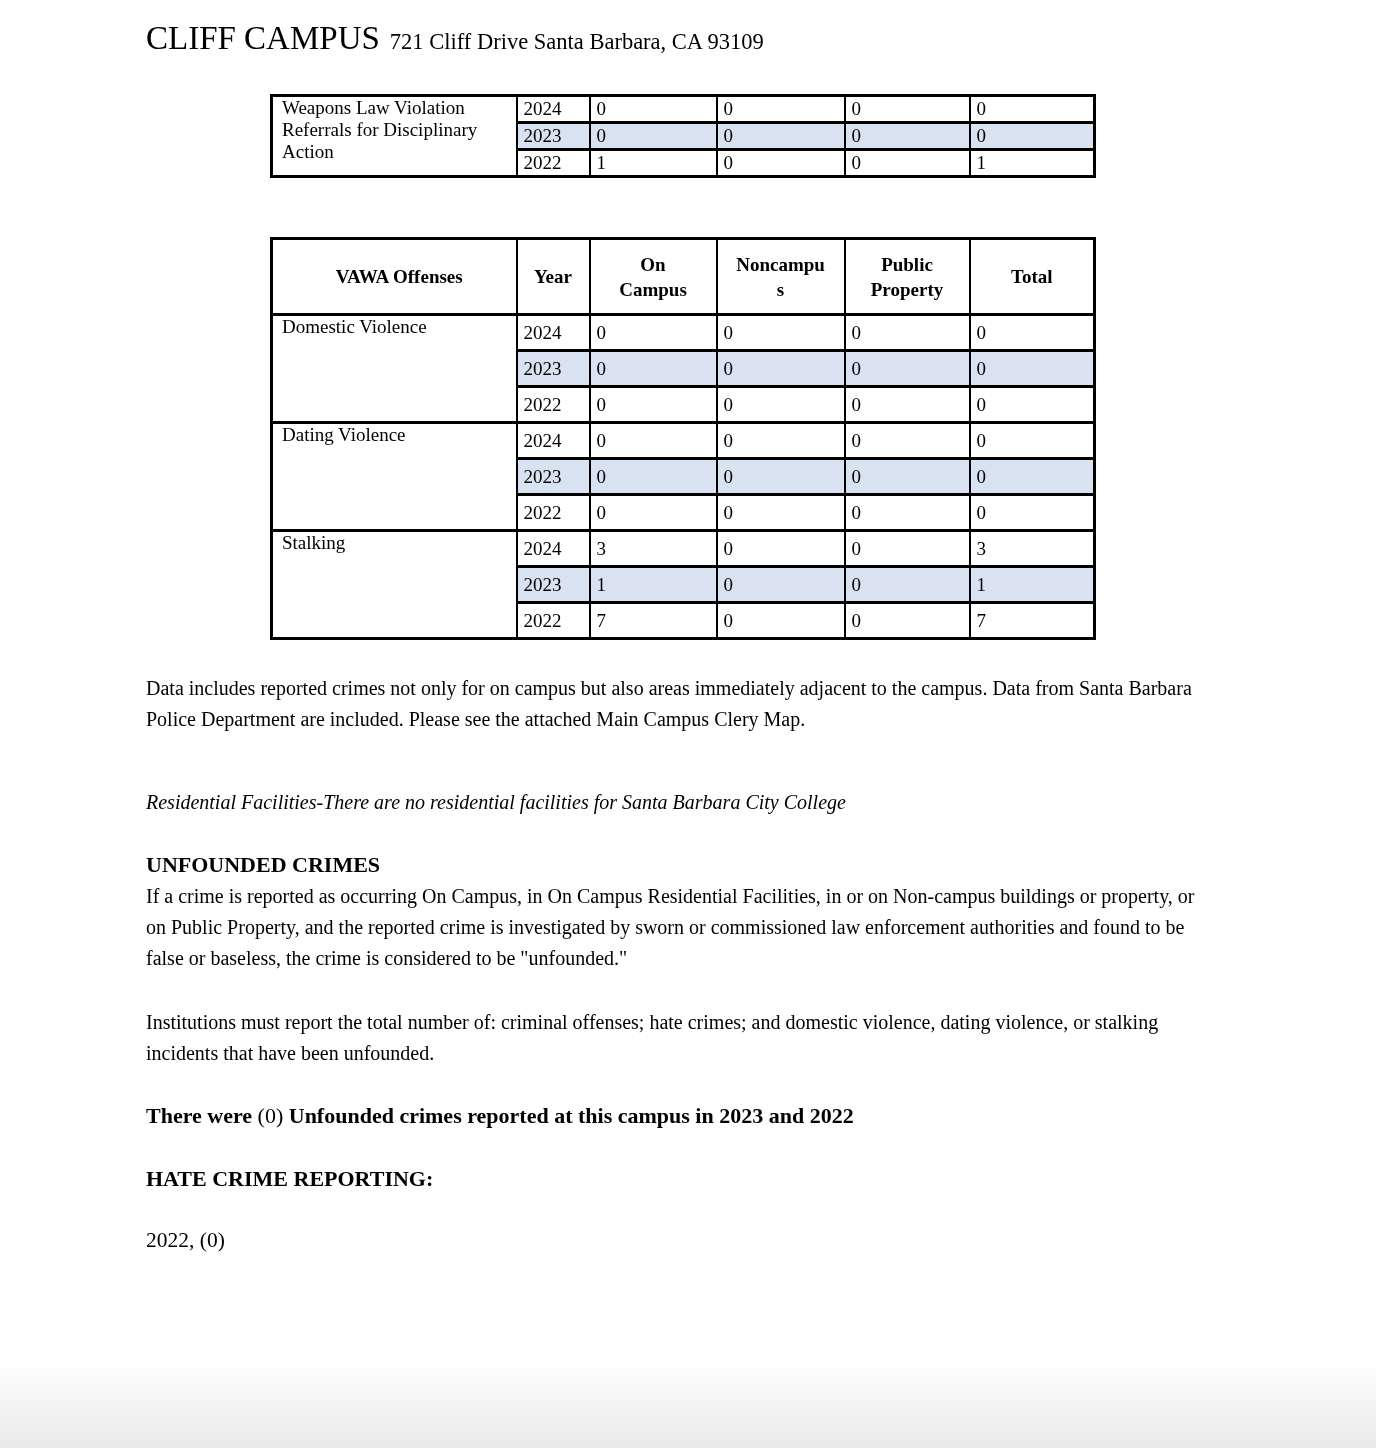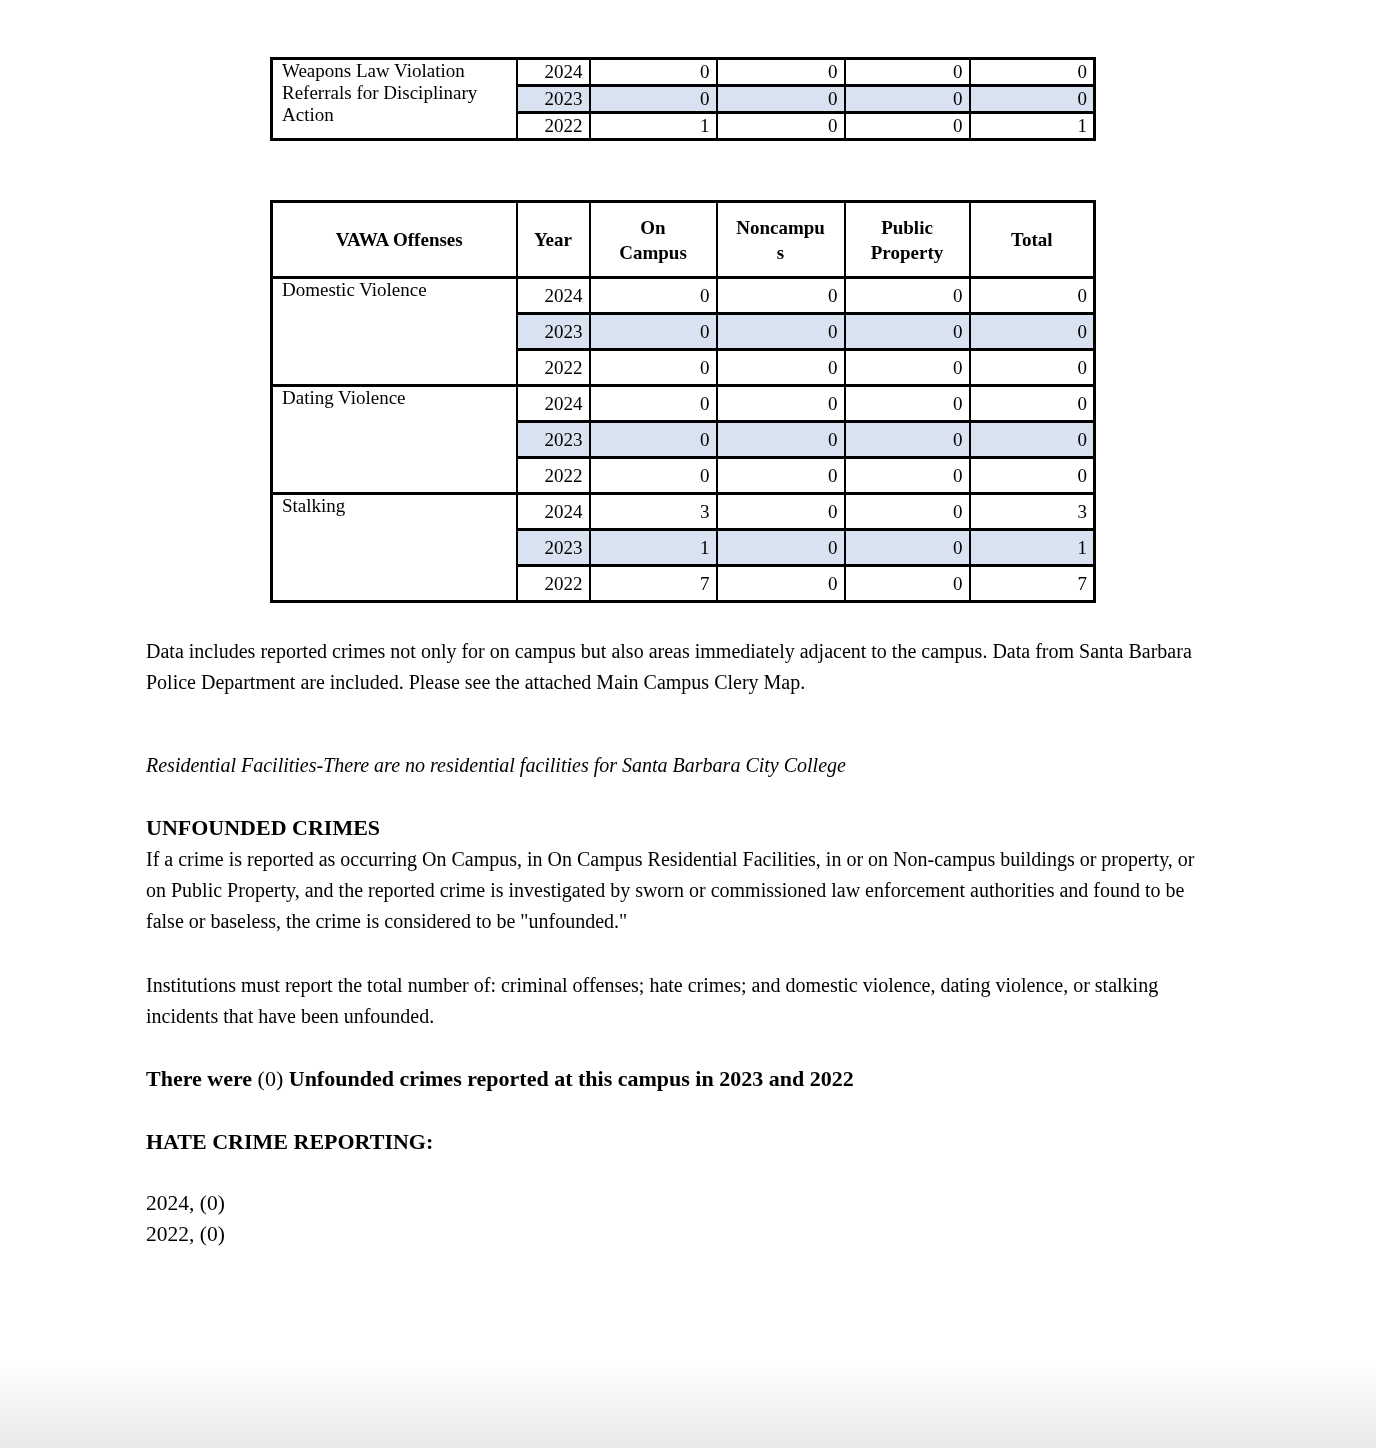--- a/index.html
+++ b/index.html
@@ -22,21 +22,21 @@
   }
   .tbl td, .tbl th { border:2px solid var(--border-c,#000); overflow:hidden; }
   col.c-label{width:245px} col.c-year{width:73px}
   col.c-v1{width:127px} col.c-v2{width:128px} col.c-v3{width:125px} col.c-v4{width:125px}
   #weapons-table { margin-top:37px; }
   #vawa-table { margin-top:59px; }
   #weapons-table tr { height:27px; }
   #vawa-table thead tr { height:76px; }
   #vawa-table tbody tr { height:36px; }
   .label-cell { text-align:left; vertical-align:top; padding:0 9px; background:#fff; }
-  .year-cell, .val-cell { text-align:right; vertical-align:middle; padding:0 6px; }
+  .year-cell, .val-cell { text-align:left; vertical-align:middle; padding:0 6px; }
   tr.shaded .year-cell, tr.shaded .val-cell {
     background:var(--shade,#d9e2f0);
     border-top-width:3px; border-bottom-width:3px;
   }
   tr.group-start td { border-top-width:3px; }
   #vawa-table thead th { vertical-align:middle; text-align:center; font-weight:bold; border-bottom-width:3px; line-height:25px; }
   #vawa-table thead th.hdr-0 { text-align:center; padding-left:10px; }
   .hdr-narrow .hdr-label { display:inline-block; max-width:91px; }
   th.hdr-3 .hdr-label { word-break:break-all; }
 
@@ -54,20 +54,21 @@
   
   .fade { position:absolute; left:0; right:0; bottom:0; height:88px;
     background:linear-gradient(to bottom, rgba(0,0,0,0), rgba(0,0,0,0.085));
     pointer-events:none; }
 </style>
 </head>
 <body>
 
 <div class="page">
 
+  <h1 class="title-line"><span class="campus-name">CLIFF CAMPUS</span><span class="campus-address">721 Cliff Drive Santa Barbara, CA 93109</span></h1>
 
   <table class="tbl" id="weapons-table">
     <colgroup>
       <col class="c-label">
         <col class="c-year">
         <col class="c-v1">
         <col class="c-v2">
         <col class="c-v3">
         <col class="c-v4">
     </colgroup>
@@ -196,19 +197,18 @@
 
   <p class="body p-requirement">Institutions must report the total number of: criminal offenses; hate crimes; and domestic violence, dating violence, or stalking incidents that have been unfounded.</p>
 
   <div class="bold-lines">
     <div><span>There were</span> <span class="count">(0)</span> <span>Unfounded crimes reported at this campus in 2023 and 2022</span></div>
   </div>
 
   <h2 class="sec">HATE CRIME REPORTING:</h2>
 
   <div class="hate-years">
-    <div>2024, (0)</div>
     <div>2022, (0)</div>
   </div>
 
 </div>
 
 <div class="fade"></div>
 
 </body></html>

